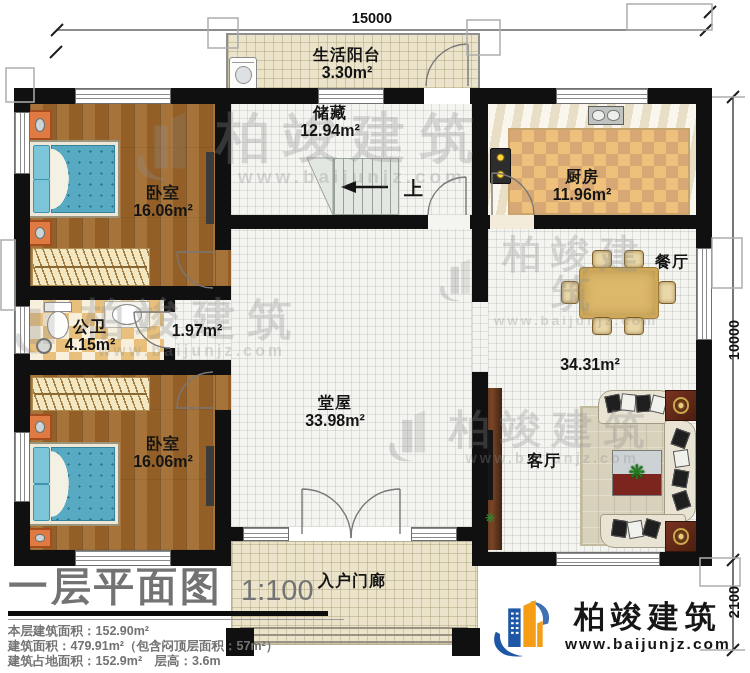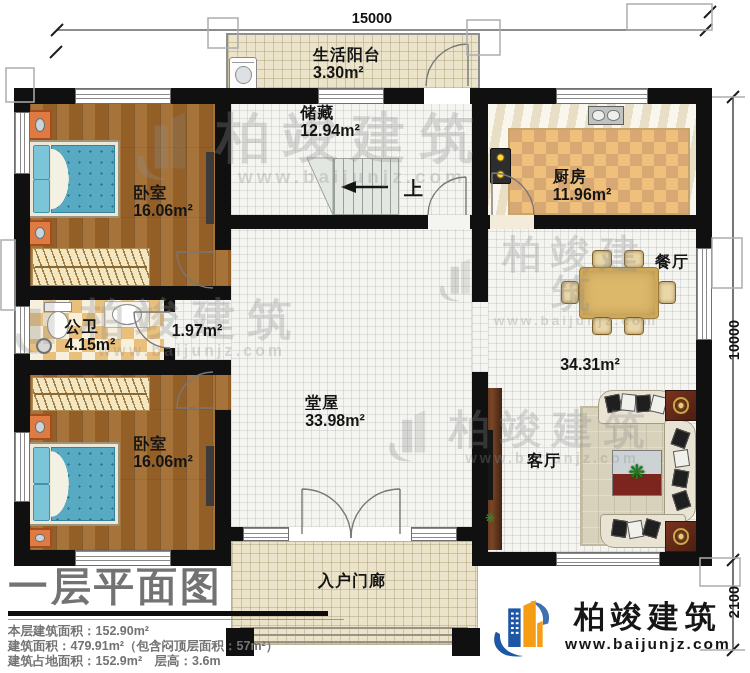--- a/index.html
+++ b/index.html
@@ -80,21 +80,21 @@
   .washer::after{content:"";position:absolute;left:20%;top:24%;width:56%;height:52%;
     border-radius:50%;background:#dde1e4;border:1.5px solid #8a8a8a;}
   .washer::before{content:"";position:absolute;left:8%;right:8%;top:12%;height:1.5px;background:#9a9a9a;}
   .stairs{position:absolute;z-index:3;background:#e3e7e2;border:1px solid #9aa29a;box-sizing:border-box;
     background-image:repeating-linear-gradient(90deg,#97a097 0 1px,transparent 1px 9.4px);}
   .cabplant{position:absolute;z-index:4;color:#2e8b2e;font-size:12px;line-height:1;}
   .steps{position:absolute;z-index:2;border-top:2px solid #9a9383;
     background:repeating-linear-gradient(180deg,transparent 0 5.5px,#9a9383 5.5px 7px);}
   .column{position:absolute;z-index:4;background:#101010;}
   
-  .rlabel{position:absolute;z-index:10;transform:translateX(-50%);
+  .rlabel{position:absolute;z-index:10;text-align:center;transform:translateX(-50%);
     color:#141414;line-height:1.12;white-space:nowrap;}
   .rlabel .nm{display:block;font-size:16px;font-weight:bold;letter-spacing:1px;}
   .rlabel .ar{display:block;font-size:16px;font-weight:bold;}
   .uplabel{position:absolute;z-index:10;font-size:19px;font-weight:bold;color:#141414;}
   .dim{position:absolute;z-index:10;font-size:14.5px;font-weight:bold;color:#111;white-space:nowrap;}
   .dim-v{transform:rotate(-90deg);transform-origin:center;}
   
   .wm{position:absolute;z-index:8;display:flex;align-items:center;color:#8e8e8e;opacity:.30;
     pointer-events:none;transform-origin:left top;}
   .wm .wm-right{margin-left:10px;text-align:center;}
@@ -374,20 +374,21 @@
   </div>
   <div class="uplabel" style="left:404px;top:176px;">上</div>
 
   <div class="dim" style="left:372px;top:10px;transform:translateX(-50%);">15000</div>
   <div class="dim dim-v" style="left:714px;top:332px;">10000</div>
   <div class="dim dim-v" style="left:718px;top:594px;">2100</div>
 
   <div class="title-block">
     <div class="tb-row">
       <span class="tb-title">一层平面图</span>
+      <span class="tb-scale">1:100</span>
     </div>
     <div class="tb-rule"></div>
     <div class="tb-rule2"></div>
     <div class="tb-lines">
       <div class="tb-line">本层建筑面积：152.90m²</div>
       <div class="tb-line">建筑面积：479.91m²（包含闷顶层面积：57m²）</div>
       <div class="tb-line">建筑占地面积：152.9m²　层高：3.6m</div>
     </div>
   </div>
 

